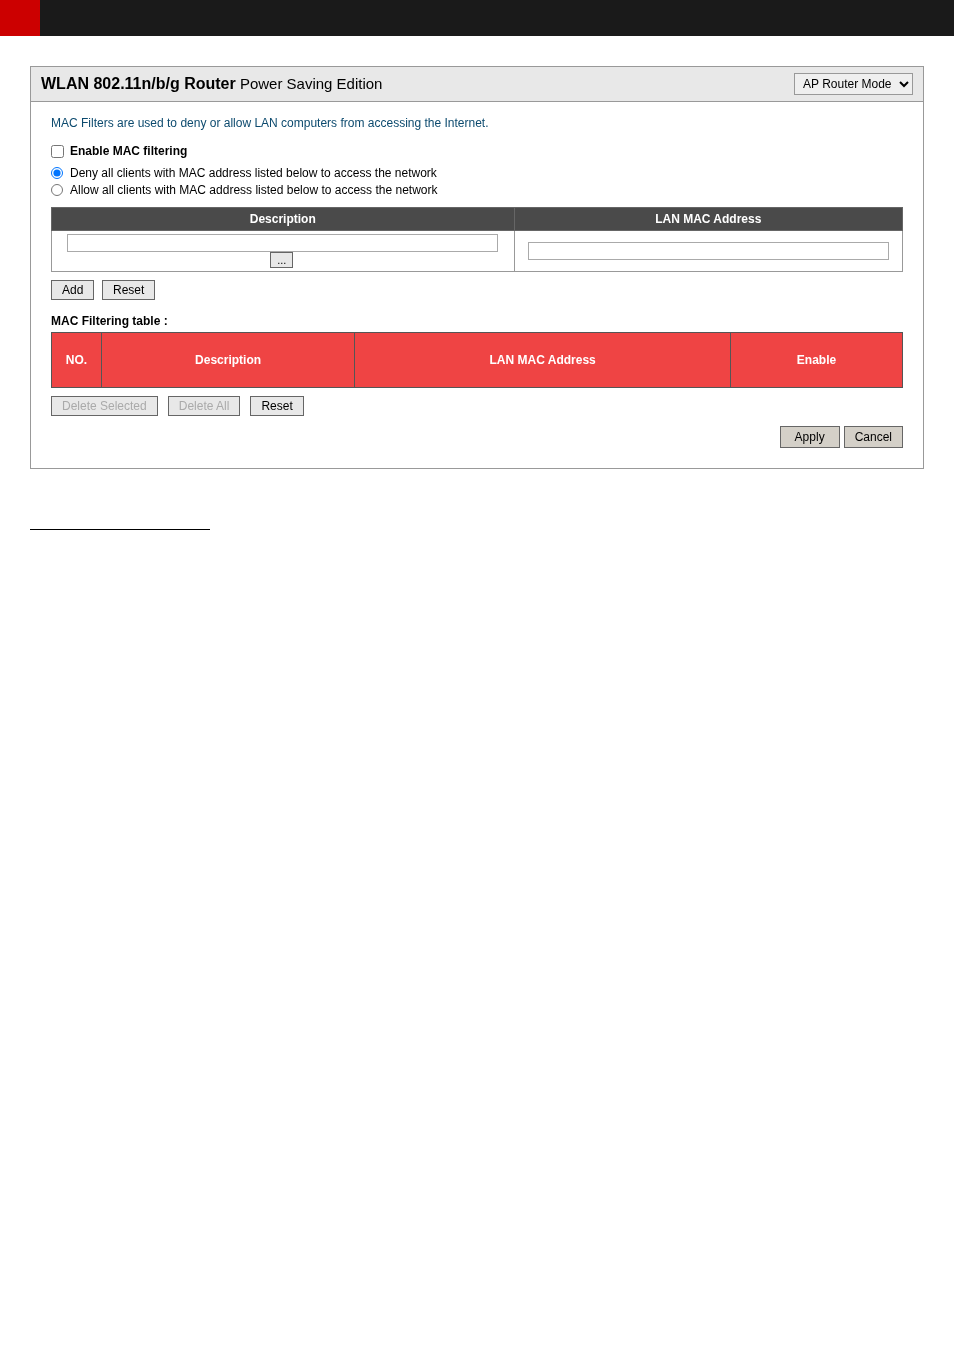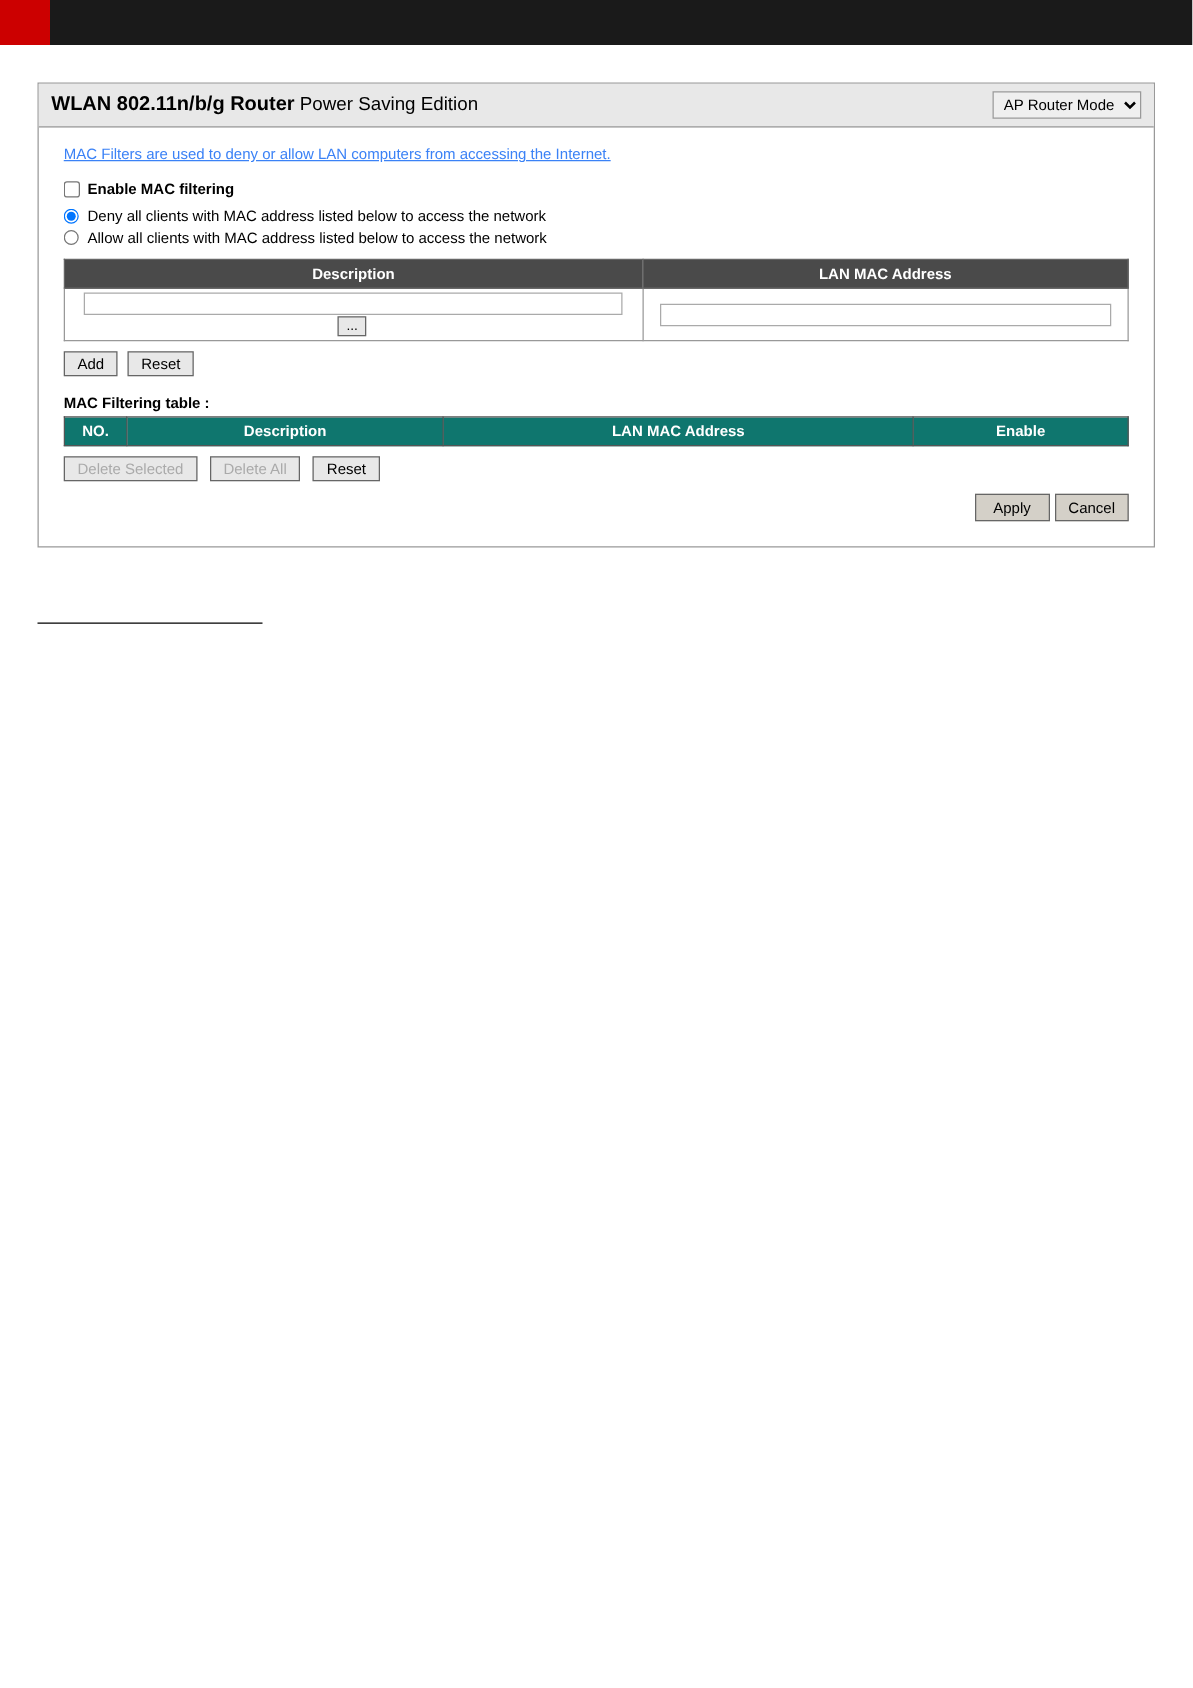--- a/index.html
+++ b/index.html
@@ -79,23 +79,22 @@
       text-decoration: underline;
     }
 
     
     .page-body {
       padding: 14px 20px 20px 20px;
     }
 
     .page-description {
       font-size: 12px;
-      color: #3b82f6;
+      color: #0c4a6e;
       margin-bottom: 14px;
-      text-decoration: underline;
     }
 
     
     .checkbox-row {
       display: flex;
       align-items: center;
       gap: 6px;
       margin-bottom: 8px;
     }
 
@@ -177,25 +176,25 @@
       margin-bottom: 4px;
     }
 
     .mac-filter-table {
       width: 100%;
       border-collapse: collapse;
       margin-bottom: 8px;
     }
 
     .mac-filter-table th {
-      background: #0f766e;
+      background: #ef4444;
       color: #fff;
       font-size: 12px;
       font-weight: bold;
-      padding: 4px 8px;
+      padding: 20px 8px;
       border: 1px solid #555;
       text-align: center;
     }
 
     .mac-filter-table th:first-child {
       width: 50px;
     }
 
     
     .bottom-actions {

